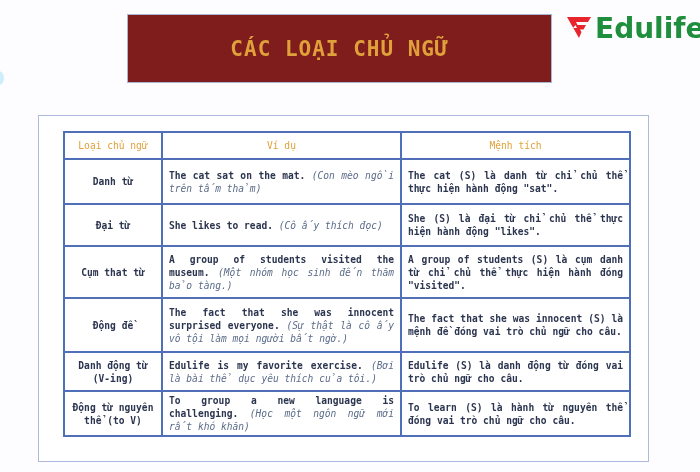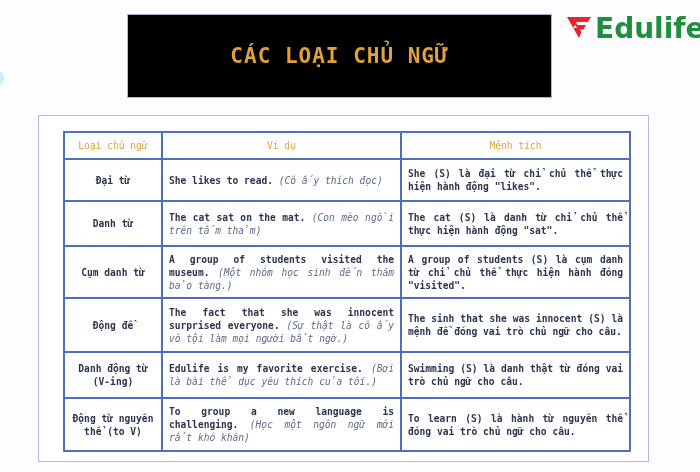--- a/index.html
+++ b/index.html
@@ -21,23 +21,23 @@
       width: 10px;
       height: 14px;
       border-radius: 50%;
       background: #cfeefb;
     }
     .title-box {
       position: absolute;
       left: 127px;
       top: 14px;
       width: 425px;
-      height: 84px;
+      height: 69px;
       border: 1.5px solid #a9b6d6;
-      background: #000000;
+      background: #7f1d1d;
       display: flex;
       align-items: center;
       justify-content: center;
       box-sizing: border-box;
     }
     .title-text {
       color: #e0a13a;
       font-family: "DejaVu Sans Mono", monospace;
       font-weight: bold;
       font-size: 21px;
@@ -147,44 +147,44 @@
     <col style="width:229px">
   </colgroup>
   <thead>
     <tr>
       <th>Loại chủ ngữ</th>
       <th>Ví dụ</th>
       <th>Mệnh tích</th>
     </tr>
   </thead>
   <tbody>
+    <tr style="height:45px">
+      <td class="type-cell">Danh từ</td>
+      <td class="example-cell"><span class="ex-en">The cat sat on the mat.</span> <span class="ex-vi">(Con mèo ngồi trên tấm thảm)</span></td>
+      <td class="analysis-cell"><span class="analysis-text">The cat (S) là danh từ chỉ chủ thể thực hiện hành động "sat".</span></td>
+    </tr>
     <tr style="height:42px">
       <td class="type-cell">Đại từ</td>
       <td class="example-cell"><span class="ex-en">She likes to read.</span> <span class="ex-vi">(Cô ấy thích đọc)</span></td>
       <td class="analysis-cell"><span class="analysis-text">She (S) là đại từ chỉ chủ thể thực hiện hành động "likes".</span></td>
     </tr>
-    <tr style="height:45px">
-      <td class="type-cell">Danh từ</td>
-      <td class="example-cell"><span class="ex-en">The cat sat on the mat.</span> <span class="ex-vi">(Con mèo ngồi trên tấm thảm)</span></td>
-      <td class="analysis-cell"><span class="analysis-text">The cat (S) là danh từ chỉ chủ thể thực hiện hành động "sat".</span></td>
-    </tr>
     <tr style="height:52px">
-      <td class="type-cell">Cụm danh từ</td>
+      <td class="type-cell">Cụm that từ</td>
       <td class="example-cell"><span class="ex-en">A group of students visited the museum.</span> <span class="ex-vi">(Một nhóm học sinh đến thăm bảo tàng.)</span></td>
       <td class="analysis-cell"><span class="analysis-text">A group of students (S) là cụm danh từ chỉ chủ thể thực hiện hành đóng "visited".</span></td>
     </tr>
     <tr style="height:54px">
       <td class="type-cell">Động đề</td>
       <td class="example-cell"><span class="ex-en">The fact that she was innocent surprised everyone.</span> <span class="ex-vi">(Sự thật là cô ấy vô tội làm mọi người bất ngờ.)</span></td>
-      <td class="analysis-cell"><span class="analysis-text">The sinh that she was innocent (S) là mệnh đề đóng vai trò chủ ngữ cho câu.</span></td>
+      <td class="analysis-cell"><span class="analysis-text">The fact that she was innocent (S) là mệnh đề đóng vai trò chủ ngữ cho câu.</span></td>
     </tr>
-    <tr style="height:46px">
+    <tr style="height:39px">
       <td class="type-cell">Danh động từ (V-ing)</td>
       <td class="example-cell"><span class="ex-en">Edulife is my favorite exercise.</span> <span class="ex-vi">(Bơi là bài thể dục yêu thích của tôi.)</span></td>
-      <td class="analysis-cell"><span class="analysis-text">Swimming (S) là danh thật từ đóng vai trò chủ ngữ cho câu.</span></td>
+      <td class="analysis-cell"><span class="analysis-text">Edulife (S) là danh động từ đóng vai trò chủ ngữ cho câu.</span></td>
     </tr>
-    <tr style="height:53px">
+    <tr style="height:45px">
       <td class="type-cell">Động từ nguyên thể (to V)</td>
       <td class="example-cell"><span class="ex-en">To group a new language is challenging.</span> <span class="ex-vi">(Học một ngôn ngữ mới rất khó khăn)</span></td>
       <td class="analysis-cell"><span class="analysis-text">To learn (S) là hành từ nguyên thể đóng vai trò chủ ngữ cho câu.</span></td>
     </tr>
   </tbody>
 </table>
 
 </body></html>

